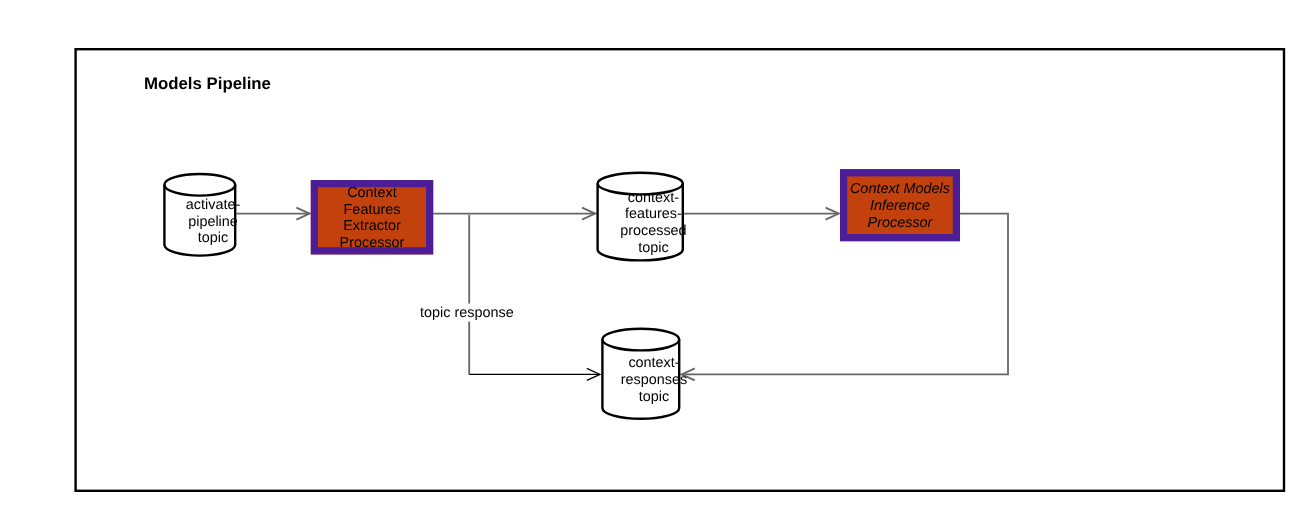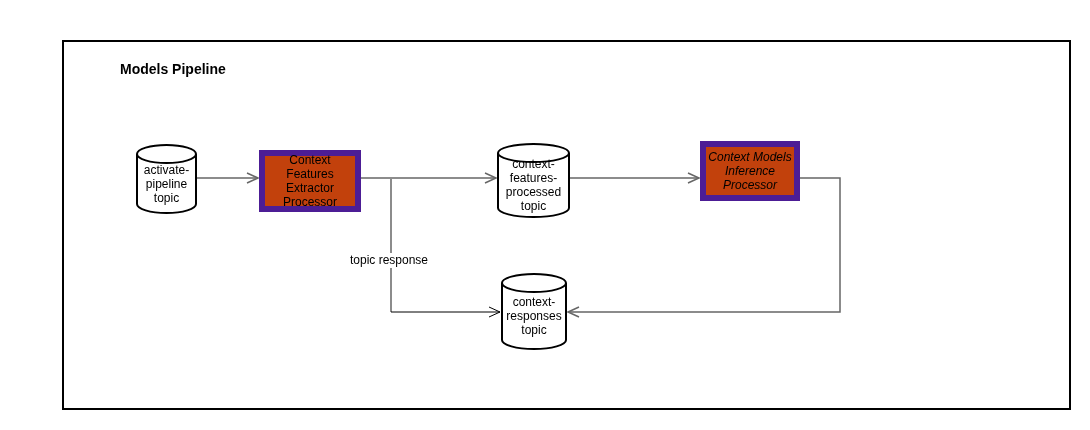--- a/index.html
+++ b/index.html
@@ -55,20 +55,21 @@
   .cyl { background: transparent; }
   .cyl svg {
     position: absolute;
     left: 0; top: 0;
     overflow: visible;
   }
   .cyl .label {
     position: absolute;
     left: 0;
     width: 100%;
+    padding-left: 11px;
   }
   .cyl1 .label { top: 19px; }
   .cyl2 .label { top: 14px; }
   .cyl3 .label { top: 22px; }
   .edge-label {
     position: absolute;
     left: 347px; top: 253px;
     background: #ffffff;
     padding: 0 3px;
     font-size: 12px;

